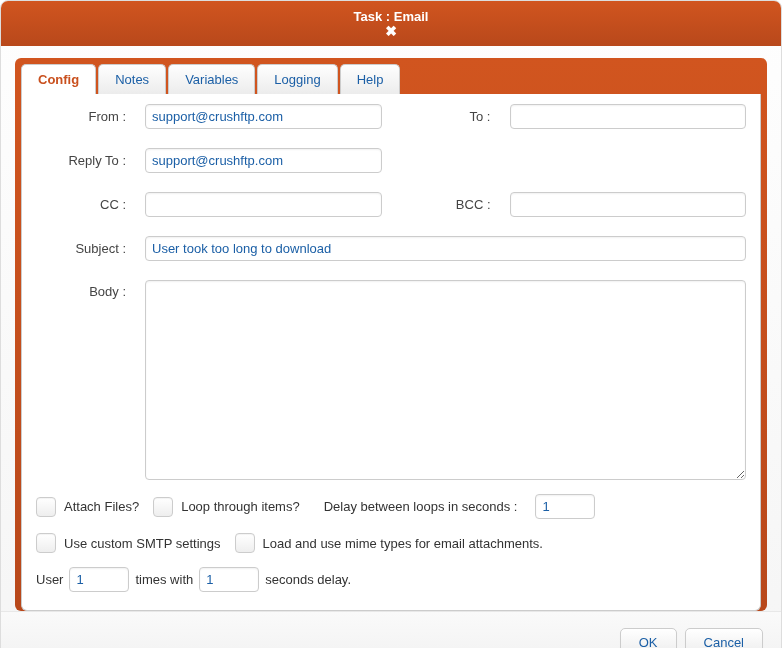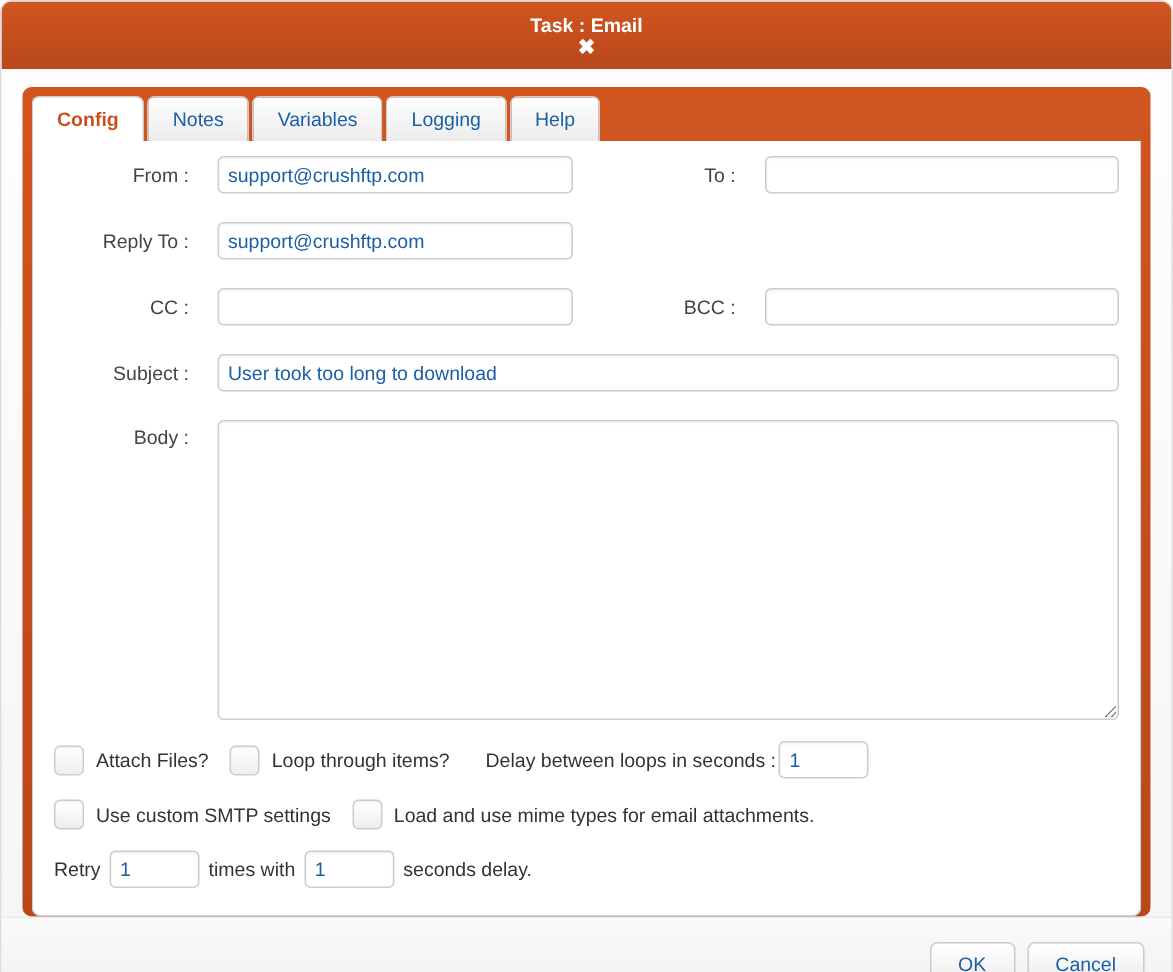--- a/index.html
+++ b/index.html
@@ -83,38 +83,38 @@
           <div class="line">
             <span style="display:flex;align-items:center;">
               <span class="chk"></span>
               <span>Attach Files?</span>
             </span>
             <span style="display:flex;align-items:center;">
               <span class="chk"></span>
               <span>Loop through items?</span>
             </span>
             <span style="display:flex;align-items:center;">
-              <span style="margin-right:2px;padding-left:10px;">Delay between loops in seconds :</span>
+              <span style="margin-right:18px;padding-left:10px;">Delay between loops in seconds :</span>
               <input type="text" class="sm-in" value="1" style="">
             </span>
           </div>
 
           <div class="line">
             <span style="display:flex;align-items:center;">
               <span class="chk"></span>
               <span>Use custom SMTP settings</span>
             </span>
             <span style="display:flex;align-items:center;">
               <span class="chk"></span>
               <span>Load and use mime types for email attachments.</span>
             </span>
           </div>
 
           <div class="line" style="margin-bottom:4px;">
-            <span style="margin-right:6px;">Retry</span>
+            <span style="margin-right:6px;">User</span>
             <input type="text" class="sm-in" style="margin-right: 6px;" value="1">
             <span style="margin-right:6px;">times with</span>
             <input type="text" class="sm-in" style="margin-right: 6px;" value="1">
             <span>seconds delay.</span>
           </div>
         </div>
 
       </div>
     </div>
 

